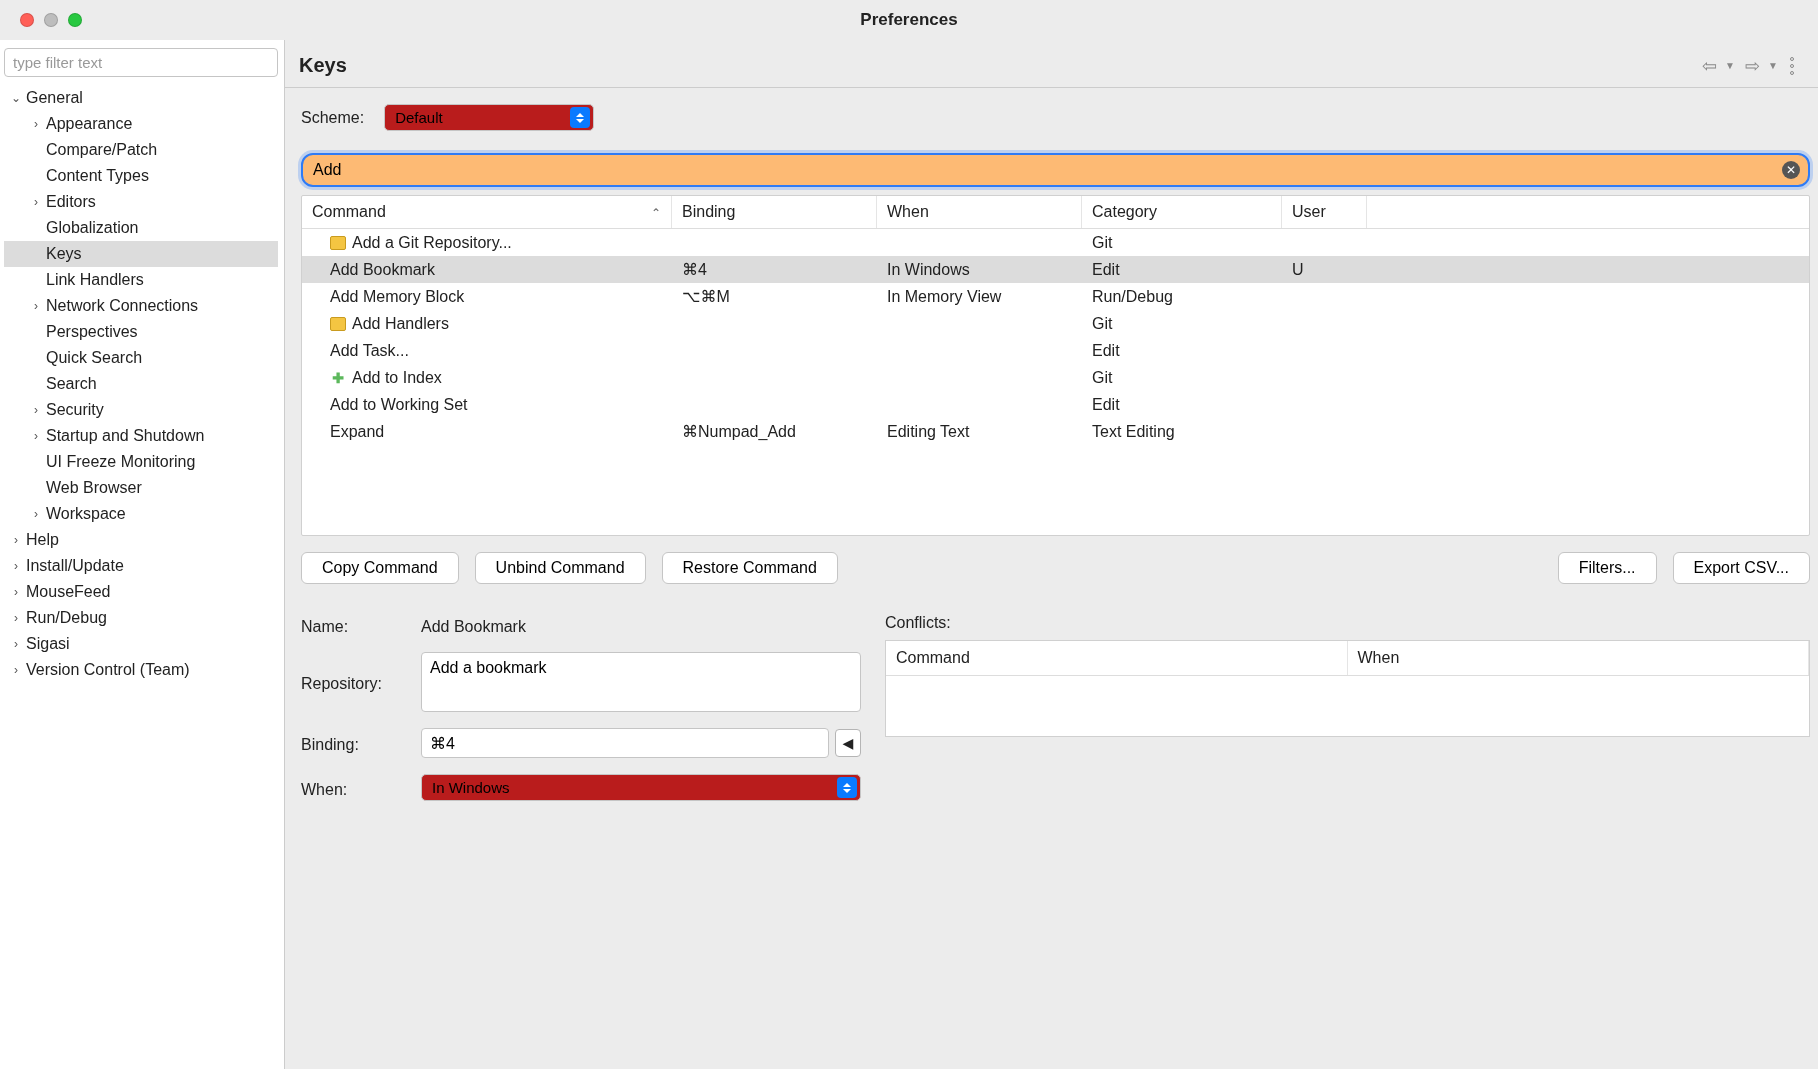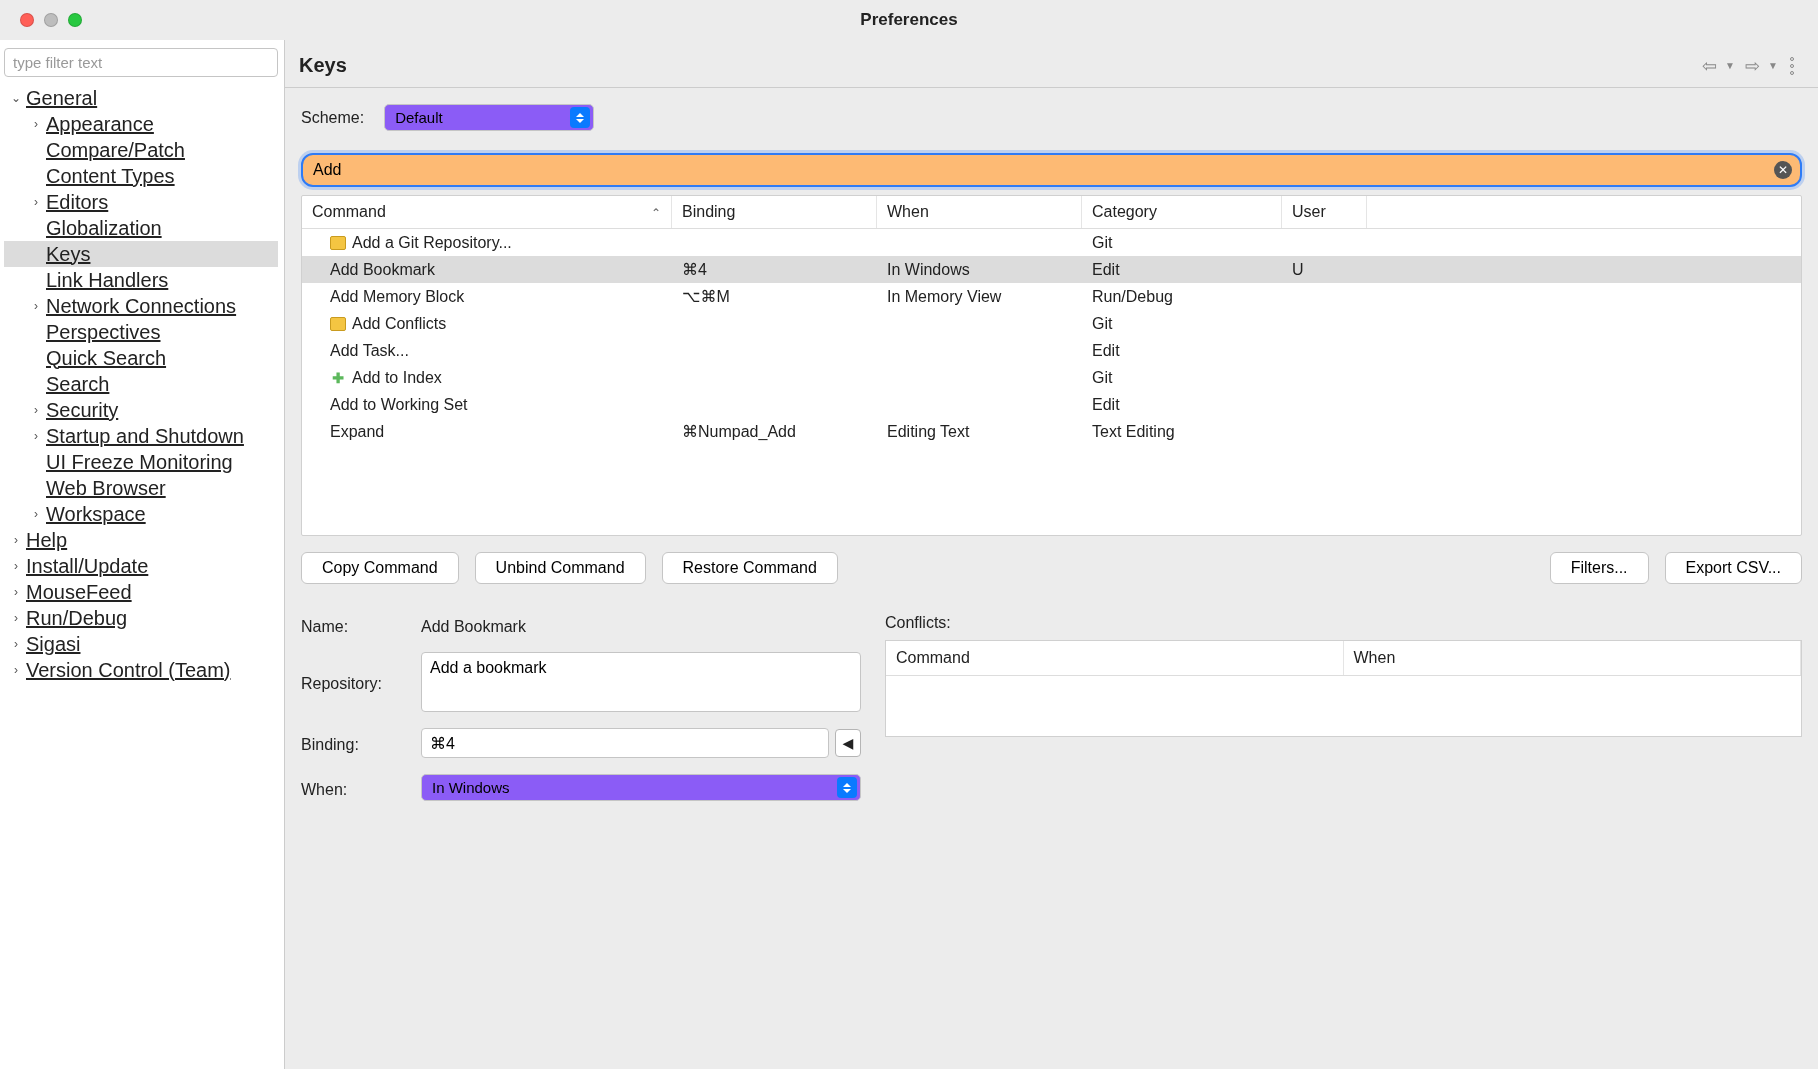--- a/index.html
+++ b/index.html
@@ -17,40 +17,40 @@
 
     
     .sidebar { width: 285px; border-right: 1px solid #ccc; background:#fff; padding: 8px 6px 8px 4px; }
     .filter-input { width:100%; padding:5px 8px; border:1px solid #c5c5c5; border-radius:4px; font-size:15px; color:#1d4ed8; }
     .filter-input::placeholder { color:#999; }
     .tree { margin-top:8px; user-select:none; }
     .tree .row { display:flex; align-items:center; height:26px; padding-left:4px; cursor:default; }
     .tree .row.selected { background:#dcdcdc; }
     .tree .arrow { width:16px; text-align:center; color:#555; font-size:12px; }
     .tree .arrow.blank { color:transparent; }
-    .tree .lbl { padding-left:2px; font-size:20px;text-decoration:underline; }
+    .tree .lbl { padding-left:2px; font-size:16px; }
     .tree .d0 { padding-left: 4px; }
     .tree .d1 { padding-left: 24px; }
 
     
     .main { flex:1; background:#ececec; display:flex; flex-direction:column; overflow:hidden; }
     .page-header { display:flex; align-items:center; justify-content:space-between; padding: 14px 20px 10px 14px; border-bottom:1px solid #ccc; }
     .page-header h2 { font-size:20px; font-weight:600; }
     .header-icons { display:flex; align-items:center; gap:8px; color:#888; }
     .nav-arrow { font-size:18px; cursor:default; padding:0 2px; }
     .nav-caret { font-size:10px; color:#888; margin-left:-2px; }
     .overflow-icon { display:flex; flex-direction:column; gap:3px; padding:0 4px; }
     .overflow-icon span { width:4px; height:4px; border:1px solid #888; border-radius:50%; display:block; }
 
-    .content { padding: 16px 16px 0 16px; flex:1; display:flex; flex-direction:column; }
+    .content { padding: 16px 8px 0 16px; flex:1; display:flex; flex-direction:column; }
 
     .scheme-row { display:flex; align-items:center; gap:20px; margin-bottom:22px; }
     .scheme-row label { font-size:16px; }
     .select-wrap { position:relative; display:inline-block; }
-    .select-wrap select { appearance:none; padding: 4px 30px 4px 10px; border:1px solid #c5c5c5; border-radius:5px; font-size:15px; background:#8b5cf6; min-width:210px; }
+    .select-wrap select { appearance:none; padding: 4px 30px 4px 10px; border:1px solid #c5c5c5; border-radius:5px; font-size:15px; background:#b91c1c; min-width:210px; }
     .select-caret { position:absolute; right:4px; top:3px; bottom:3px; width:20px; background:#0a7aff; border-radius:4px; display:flex; flex-direction:column; align-items:center; justify-content:center; pointer-events:none; }
     .select-caret::before, .select-caret::after { content:""; width:0; height:0; border-left:4px solid transparent; border-right:4px solid transparent; }
     .select-caret::before { border-bottom:4px solid #fff; margin-bottom:2px; }
     .select-caret::after { border-top:4px solid #fff; }
 
     .search-wrap { position:relative; margin-bottom:8px; }
     .search-input { width:100%; padding:6px 36px 6px 10px; border:2px solid #2e7bf6; border-radius:12px; font-size:16px; box-shadow: 0 0 0 3px rgba(46,123,246,.25); background:#fdba74; }
     .clear-icon { position:absolute; right:10px; top:50%; transform:translateY(-50%); width:18px; height:18px; background:#555; border-radius:50%; display:flex; align-items:center; justify-content:center; color:#fff; font-size:12px; cursor:pointer; }
 
     .table { background:#fff; border:1px solid #d0d0d0; border-radius:2px; overflow:hidden; }
@@ -260,21 +260,21 @@
                 <span>Add Memory Block</span>
               </div>
               <div class="td">⌥⌘M</div>
               <div class="td">In Memory View</div>
               <div class="td">Run/Debug</div>
               <div class="td"></div>
             </div>
             <div class="trow">
               <div class="td cmd">
                 <span class="icon-sq icon-folder"></span>
-                <span>Add Conflicts</span>
+                <span>Add Handlers</span>
               </div>
               <div class="td"></div>
               <div class="td"></div>
               <div class="td">Git</div>
               <div class="td"></div>
             </div>
             <div class="trow">
               <div class="td cmd">
                 <span>Add Task...</span>
               </div>

